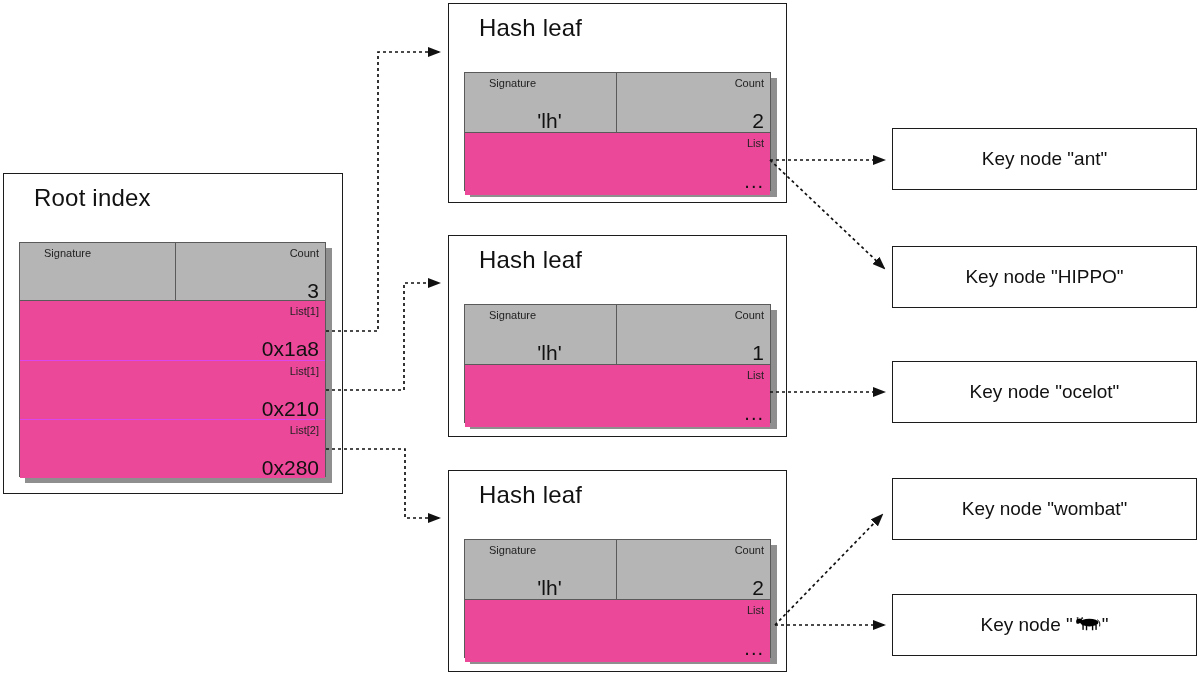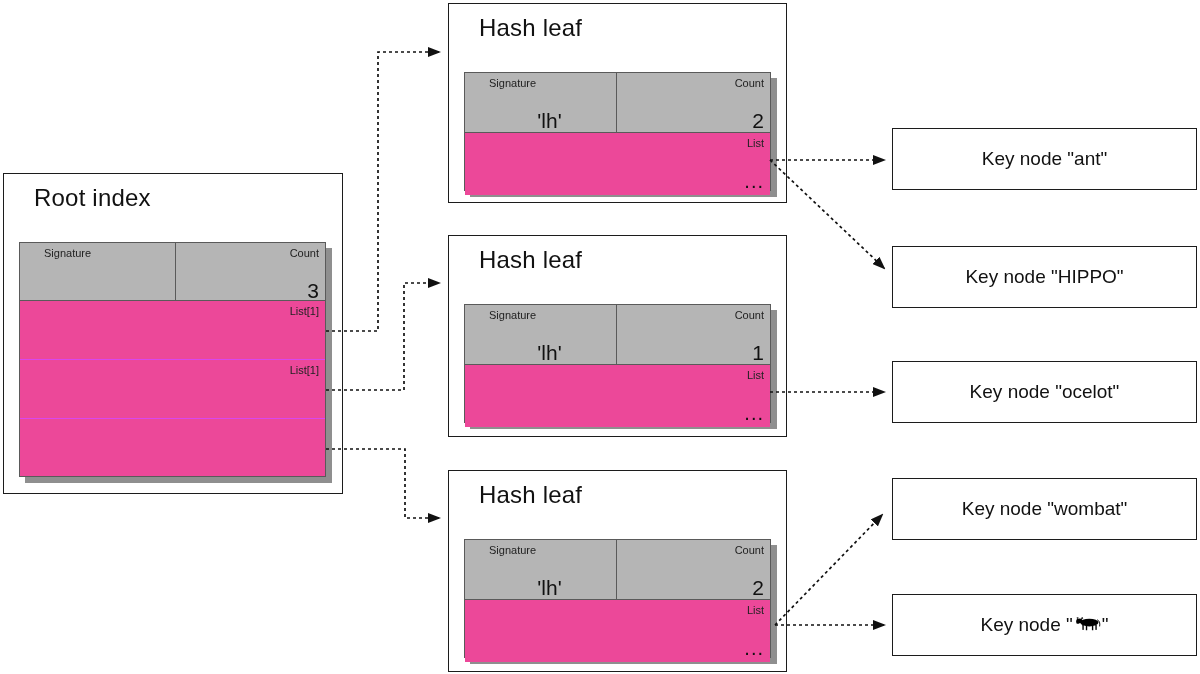--- a/index.html
+++ b/index.html
@@ -144,29 +144,33 @@
           <div class="cell-label">Signature</div>
         </div>
         <div class="t-cell grow">
           <div class="cell-label">Count</div>
           <div class="cell-value">3</div>
         </div>
       </div>
       <div class="t-row listrow">
         <div class="t-cell grow">
           <div class="cell-label">List[1]</div>
+          <div class="cell-value">0x1a8</div>
         </div>
       </div>
       <div class="t-row listrow">
         <div class="t-cell grow">
           <div class="cell-label">List[1]</div>
-        </div>
-      </div>
-      <div class="t-row listrow">
-        <div class="t-cell grow">
+          <div class="cell-value">0x210</div>
+        </div>
+      </div>
+      <div class="t-row listrow">
+        <div class="t-cell grow">
+          <div class="cell-label">List[2]</div>
+          <div class="cell-value">0x280</div>
         </div>
       </div>
     </div>
   </div>
 
   <div class="outer-box leaf" id="leaf-box-0">
     <div class="box-title">Hash leaf</div>
     <div class="struct-table">
       <div class="t-row header">
         <div class="t-cell sig">

